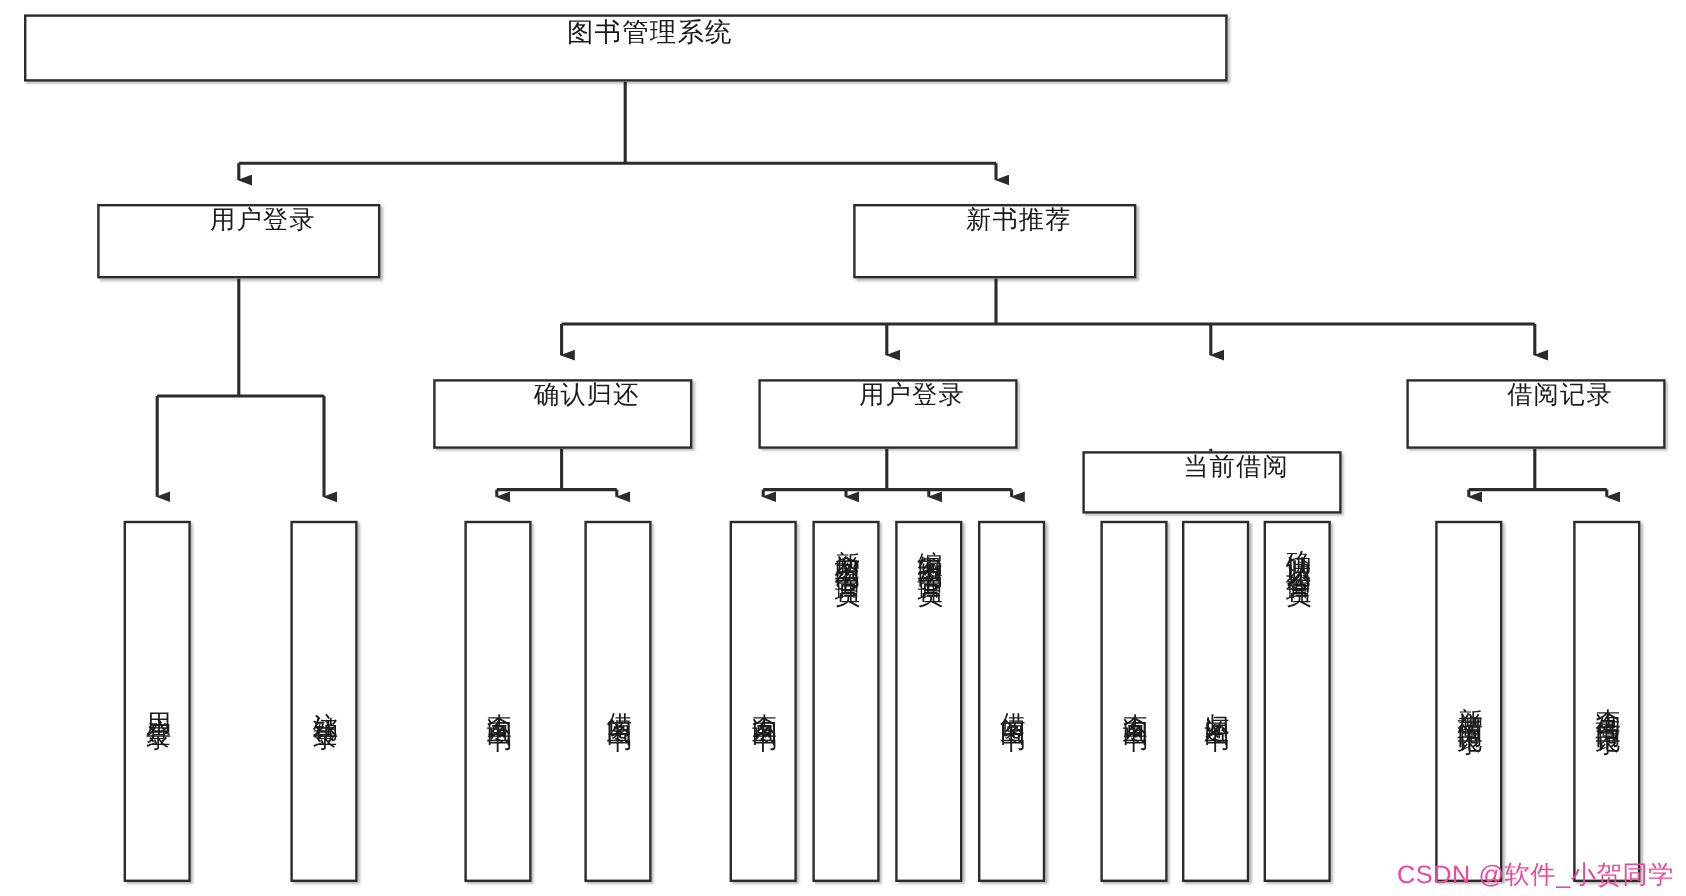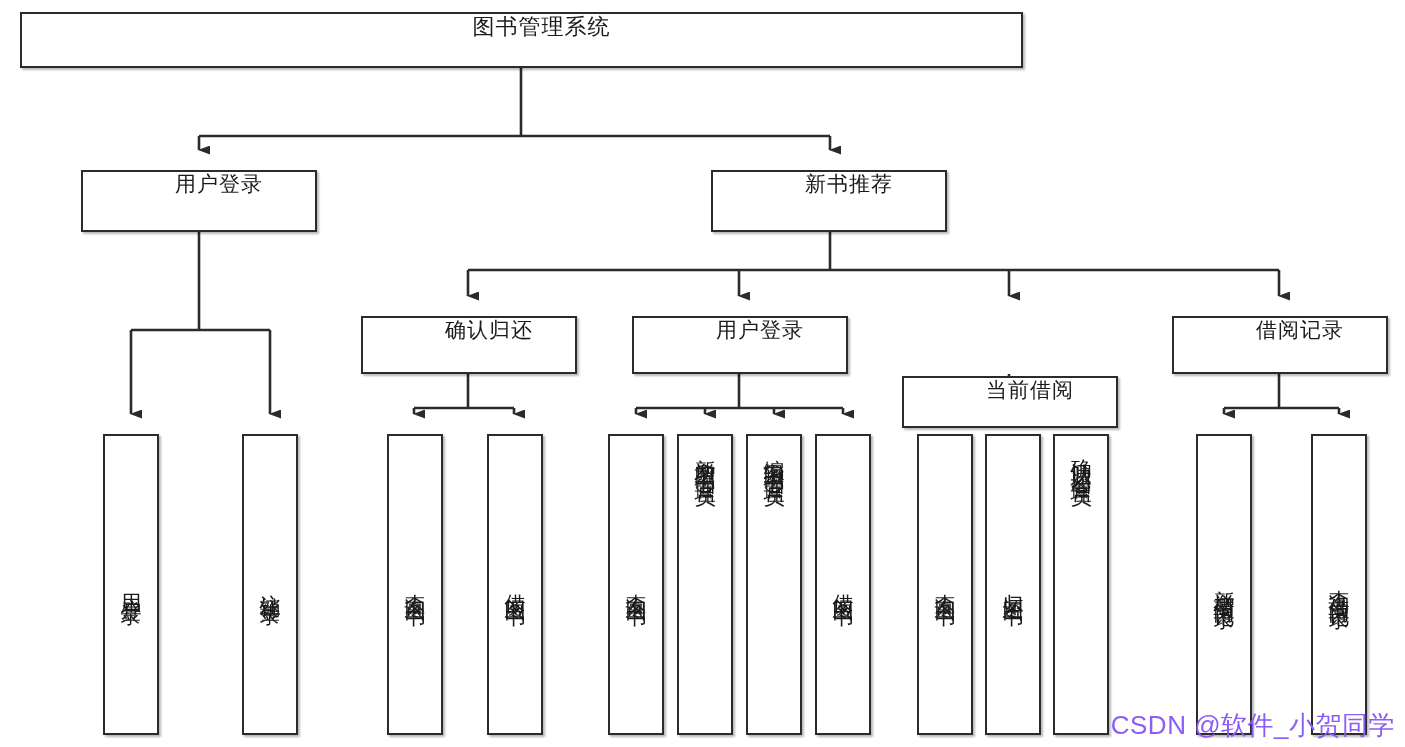--- a/index.html
+++ b/index.html
@@ -48,22 +48,22 @@
     letter-spacing:4px;
     writing-mode:vertical-rl;
     text-orientation:upright;
     white-space:nowrap;
   }
 
   .watermark{
     position:absolute;
     right:10px;
     bottom:4px;
-    font-size:26px;
-    color:#8b5cf6;
+    font-size:21px;
+    color:#ec4899;
     letter-spacing:0.5px;
     white-space:nowrap;
     pointer-events:none;
   }
 </style>
 </head>
 <body>
 
 <div id="canvas">
 

